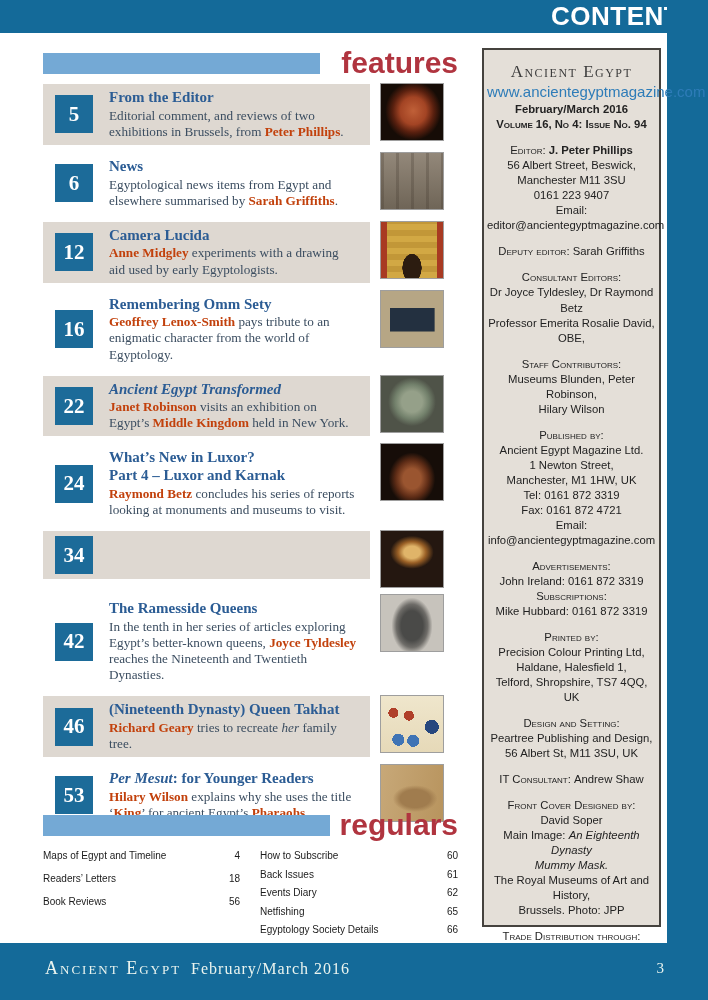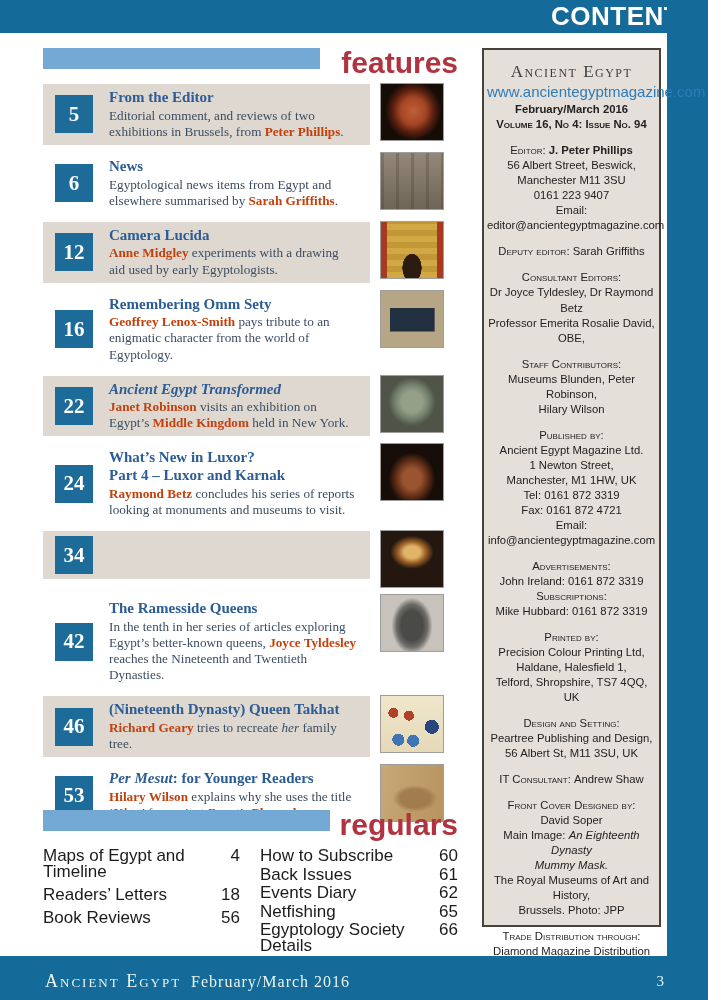--- a/index.html
+++ b/index.html
@@ -18,27 +18,27 @@
     position:relative;background:#ffffff;overflow:hidden;
     font-family:"Liberation Serif",serif;
   }
   
   .band-top{position:absolute;left:0;top:0;width:708px;height:33px;background:var(--teal);}
   .contents-title{
     position:absolute;right:10px;top:1px;color:#fff;
     font-family:"Liberation Sans",sans-serif;font-weight:bold;font-size:26px;letter-spacing:.5px;
   }
   .band-right{position:absolute;right:0;top:0;width:41px;height:1000px;background:var(--teal);}
-  .band-bottom{position:absolute;left:0;bottom:0;width:708px;height:44px;background:var(--teal);}
+  .band-bottom{position:absolute;left:0;bottom:0;width:708px;height:57px;background:var(--teal);}
   .footer-left{position:absolute;left:45px;top:15px;color:#eaf4ef;}
   .footer-mag{font-variant:small-caps;font-size:18px;letter-spacing:2px;}
   .footer-issue{font-size:16px;letter-spacing:1px;margin-left:6px;}
   .footer-page{position:absolute;right:44px;top:17px;color:#eaf4ef;font-size:15px;}
   
-  .sec-heading{position:absolute;left:43px;width:415px;display:flex;align-items:flex-start;}
+  .sec-heading{position:absolute;left:43px;width:415px;display:flex;align-items:center;}
   .sec-heading .hbar{height:21px;background:var(--bar-blue);flex:0 0 auto;}
   .sec-heading .hword{
     margin-left:auto;font-family:"Liberation Sans",sans-serif;font-weight:600;
     font-size:30px;color:var(--red);line-height:1;
   }
   #features-heading{top:48px;}
   #features-heading .hbar{width:277px;}
   #regulars-heading{top:810px;}
   #regulars-heading .hbar{width:287px;}
   
@@ -75,21 +75,21 @@
   .t8{background:radial-gradient(ellipse 46% 70% at 50% 55%,#4a4a48 0 38%,#6e6c68 55%,#c7c3bc 72%),#d4d0c9;}
   .t9{background:radial-gradient(circle 7px at 82% 55%,#27477e 0 100%,transparent 100%),radial-gradient(circle 6px at 28% 78%,#3f74b5 0 100%,transparent 100%),radial-gradient(circle 6px at 52% 80%,#3f74b5 0 100%,transparent 100%),radial-gradient(circle 5px at 20% 30%,#b0402a 0 100%,transparent 100%),radial-gradient(circle 5px at 45% 35%,#b0402a 0 100%,transparent 100%),linear-gradient(#efe6cc,#e6d9b8);}
   .t10{background:radial-gradient(ellipse 60% 40% at 55% 60%,#a07c4e 0 40%,transparent 60%),linear-gradient(100deg,#c7a878,#b8945e);}
   
   #regulars-list{position:absolute;left:43px;top:848px;width:415px;display:flex;gap:20px;}
   #regulars-list ul{list-style:none;}
   #regulars-left{flex:0 0 197px;}
   #regulars-right{flex:0 0 198px;}
   #regulars-list li{
     display:flex;justify-content:space-between;
-    font-family:"Liberation Sans",sans-serif;font-size:17px;color:#1b1b1b;line-height:16px;
+    font-family:"Liberation Sans",sans-serif;font-size:10px;color:#1b1b1b;line-height:16px;
   }
   #regulars-left li{margin-bottom:7px;}
   #regulars-right li{margin-bottom:2.5px;}
   
   #sidebar{
     position:absolute;left:482px;top:48px;width:179px;height:879px;
     background:var(--sb-bg);border:2px solid #45423e;
     padding:12px 3px 8px 3px;text-align:center;
     font-family:"Liberation Sans",sans-serif;font-size:11.3px;line-height:1.33;color:#222;
   }

